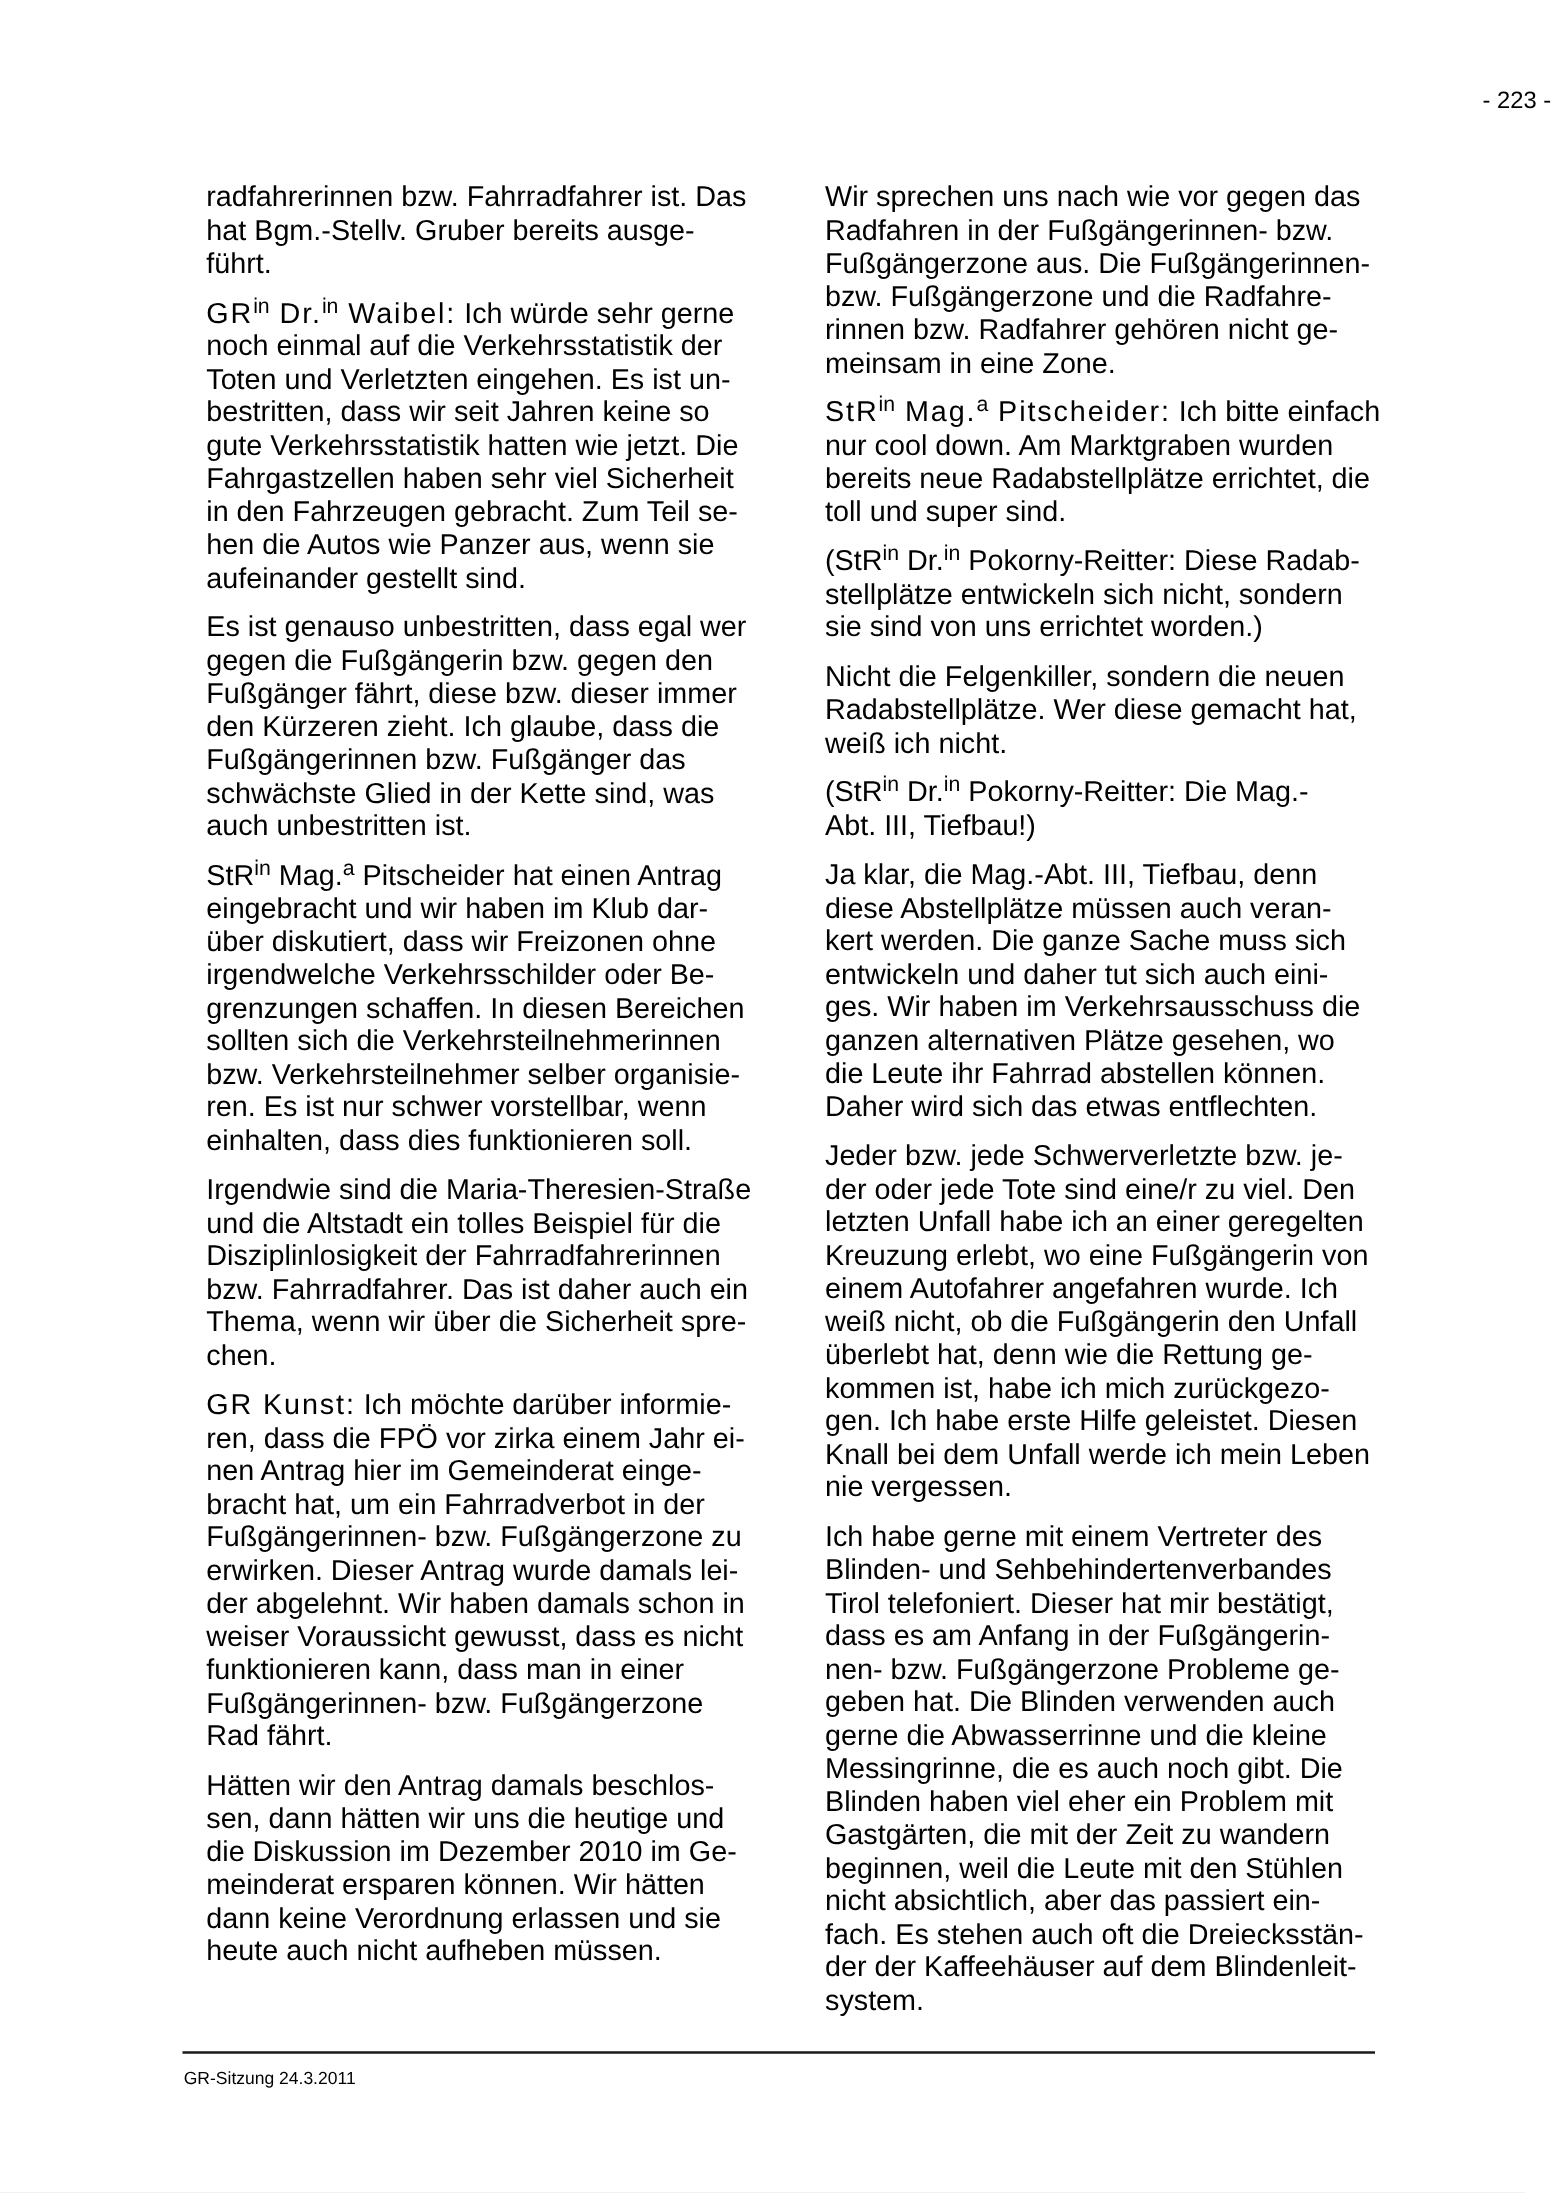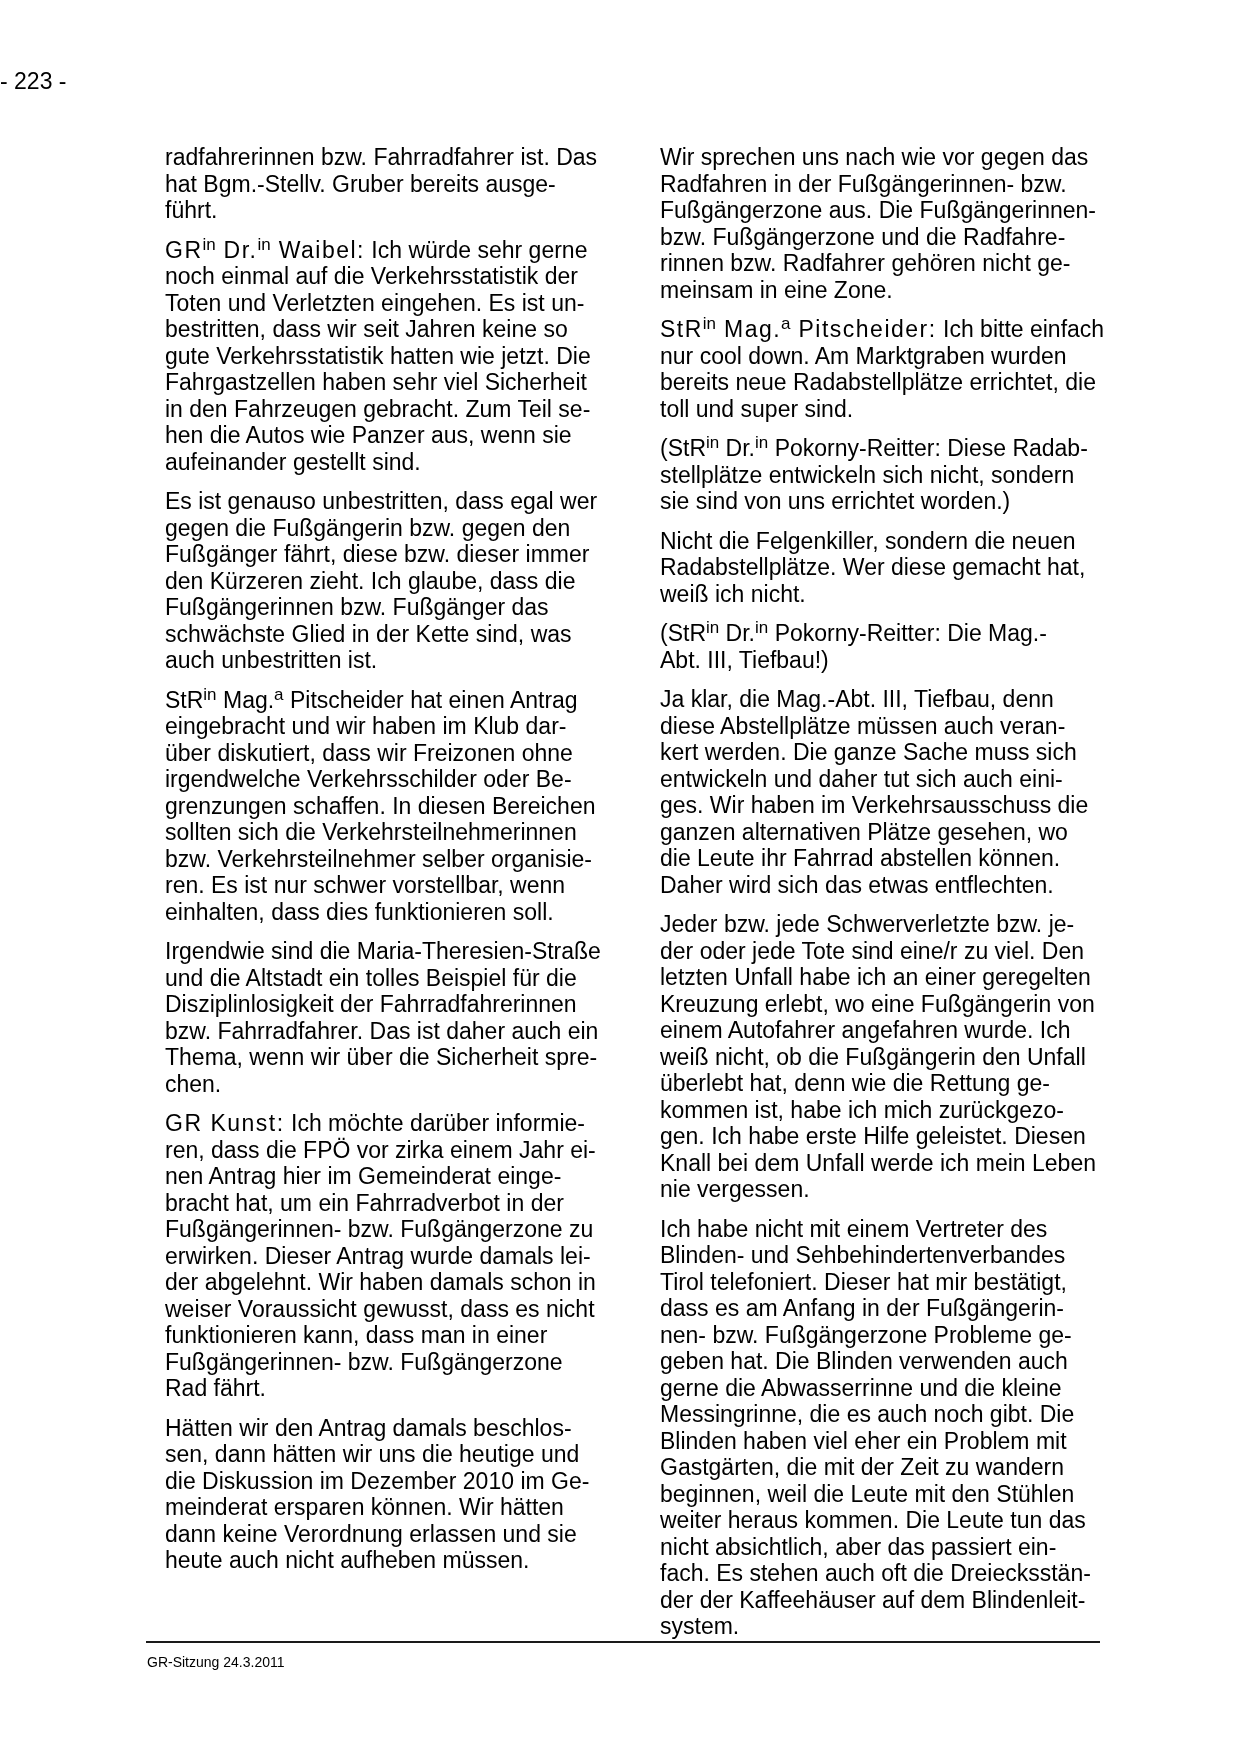--- a/index.html
+++ b/index.html
@@ -11,22 +11,22 @@
     background: #ffffff;
     font-family: "Liberation Sans", sans-serif;
     color: #000000;
     overflow: hidden;
   }
   .page-number {
     position: absolute;
     top: 70px;
     left: 0;
     width: 100%;
-    text-align: left;
-    font-size: 23px;
+    text-align: right;
+    font-size: 19px;
     line-height: 22px;
   }
   .col {
     position: absolute;
     top: 144px;
     width: 458px;
     font-size: 23px;
     line-height: 26.5px;
   }
   .col-left  { left: 165px; }
@@ -177,32 +177,31 @@
         <span class="line"><span>Kreuzung erlebt, wo eine Fußgängerin von</span></span>
         <span class="line"><span>einem Autofahrer angefahren wurde. Ich</span></span>
         <span class="line"><span>weiß nicht, ob die Fußgängerin den Unfall</span></span>
         <span class="line"><span>überlebt hat, denn wie die Rettung ge-</span></span>
         <span class="line"><span>kommen ist, habe ich mich zurückgezo-</span></span>
         <span class="line"><span>gen. Ich habe erste Hilfe geleistet. Diesen</span></span>
         <span class="line"><span>Knall bei dem Unfall werde ich mein Leben</span></span>
         <span class="line"><span>nie vergessen.</span></span>
       </p>
       <p class="para">
-        <span class="line"><span>Ich habe nicht mit einem Vertreter des</span></span>
+        <span class="line"><span>Ich habe gerne mit einem Vertreter des</span></span>
         <span class="line"><span>Blinden- und Sehbehindertenverbandes</span></span>
         <span class="line"><span>Tirol telefoniert. Dieser hat mir bestätigt,</span></span>
         <span class="line"><span>dass es am Anfang in der Fußgängerin-</span></span>
         <span class="line"><span>nen- bzw. Fußgängerzone Probleme ge-</span></span>
         <span class="line"><span>geben hat. Die Blinden verwenden auch</span></span>
         <span class="line"><span>gerne die Abwasserrinne und die kleine</span></span>
         <span class="line"><span>Messingrinne, die es auch noch gibt. Die</span></span>
         <span class="line"><span>Blinden haben viel eher ein Problem mit</span></span>
         <span class="line"><span>Gastgärten, die mit der Zeit zu wandern</span></span>
         <span class="line"><span>beginnen, weil die Leute mit den Stühlen</span></span>
-        <span class="line"><span>weiter heraus kommen. Die Leute tun das</span></span>
         <span class="line"><span>nicht absichtlich, aber das passiert ein-</span></span>
         <span class="line"><span>fach. Es stehen auch oft die Dreiecksstän-</span></span>
         <span class="line"><span>der der Kaffeehäuser auf dem Blindenleit-</span></span>
         <span class="line"><span>system.</span></span>
       </p>
     </div>
 
   <div class="footer-rule"></div>
 
   <div class="footer-text">GR-Sitzung 24.3.2011</div>

